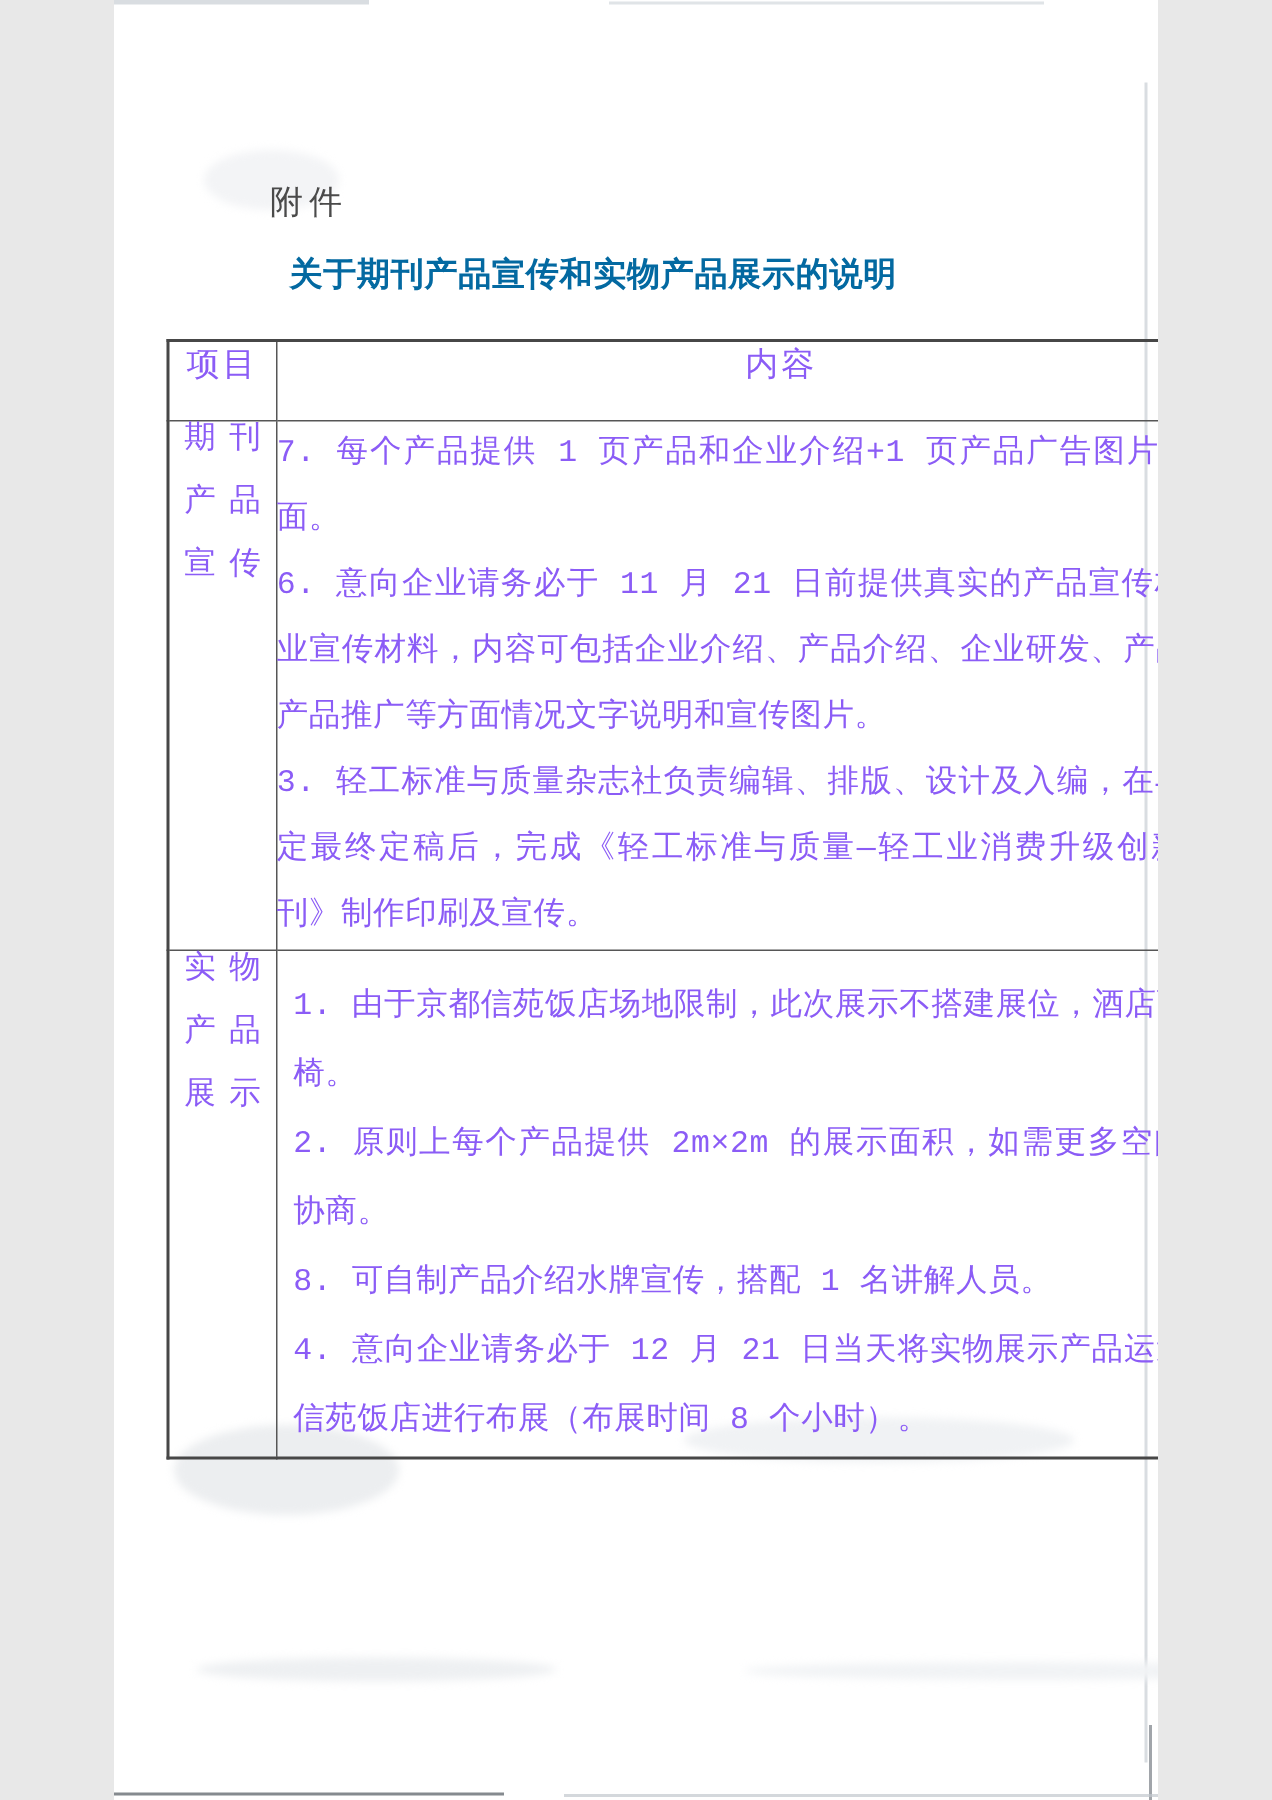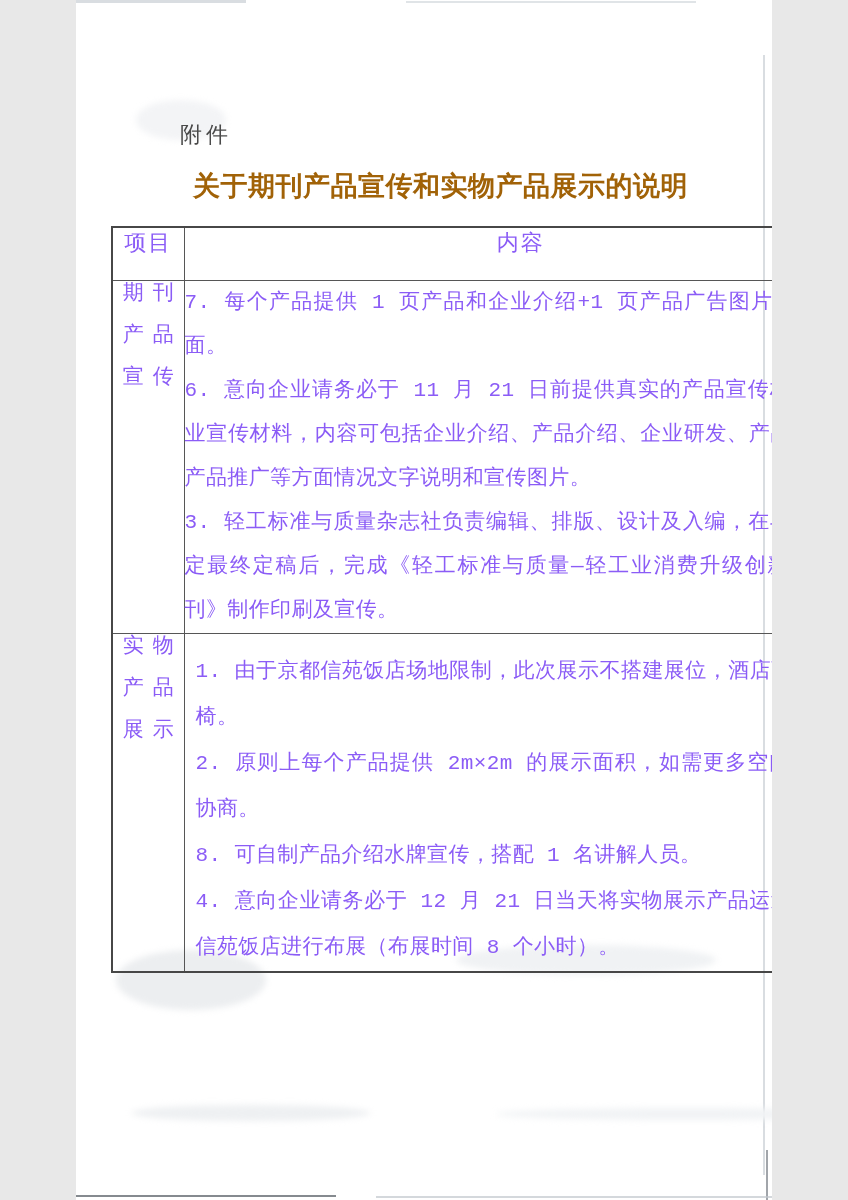--- a/index.html
+++ b/index.html
@@ -36,24 +36,24 @@
     top: 120px;
     font-size: 22px;
     letter-spacing: 4px;
     color: #4a4a4a;
   }
   .doc-title {
     position: absolute;
     left: 117px;
     top: 168px;
     width: 520px;
-    font-size: 27px;
+    font-size: 22px;
     font-weight: bold;
     letter-spacing: 0.5px;
-    color: #a16207;
+    color: #0369a1;
     white-space: nowrap;
   }
 
   
   table.info-table {
     position: absolute;
     left: 35px;
     top: 226px;
     width: 748px;
     border-collapse: collapse;

